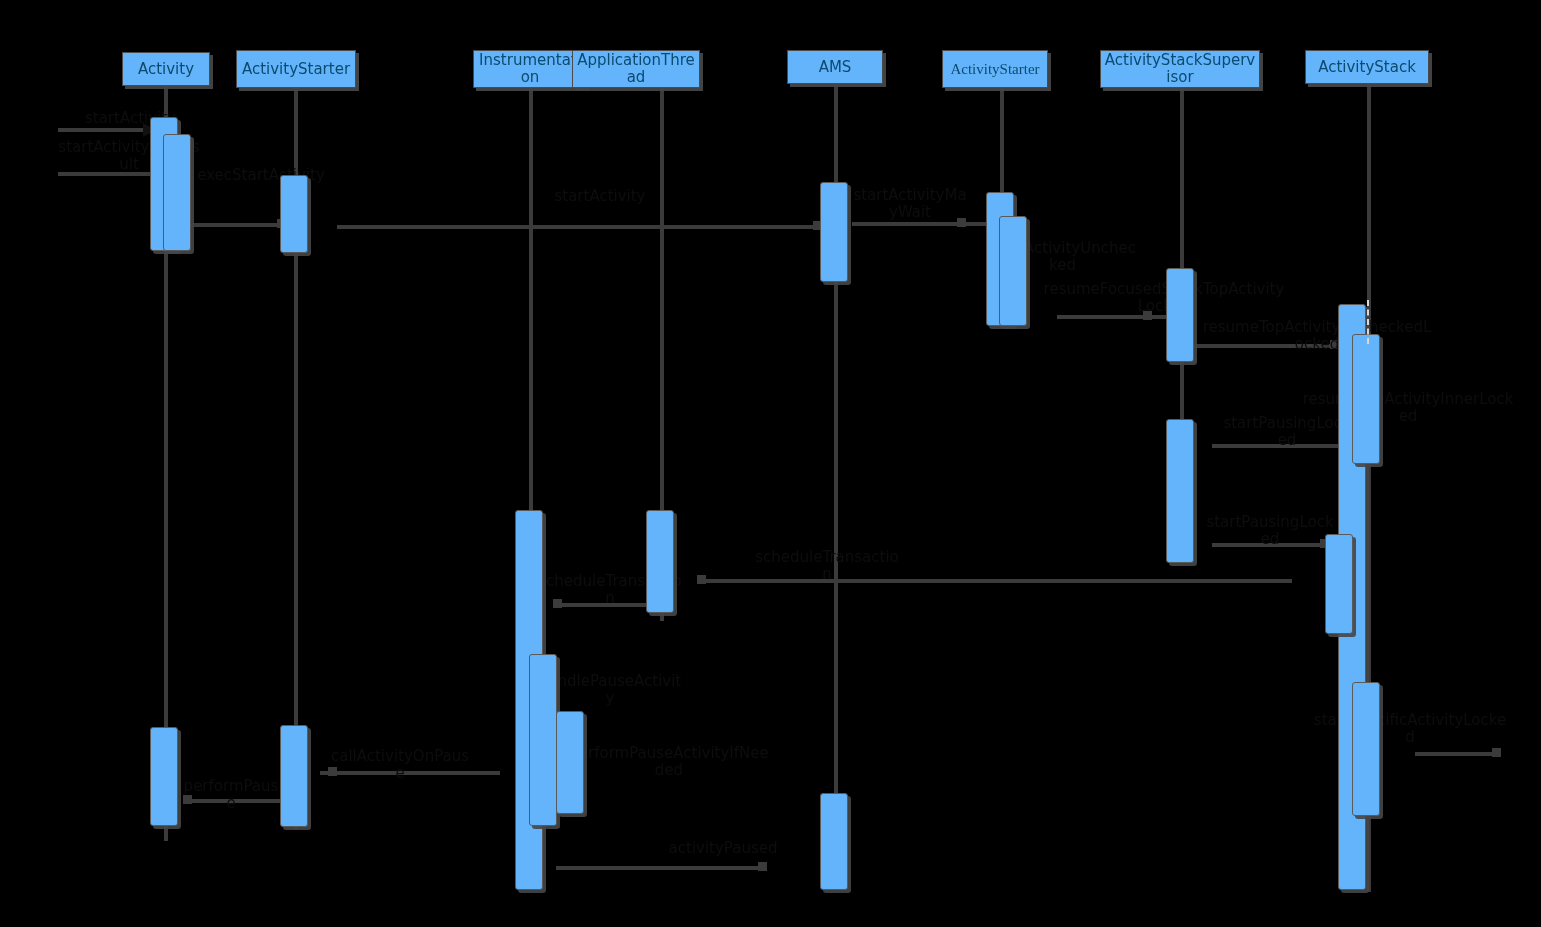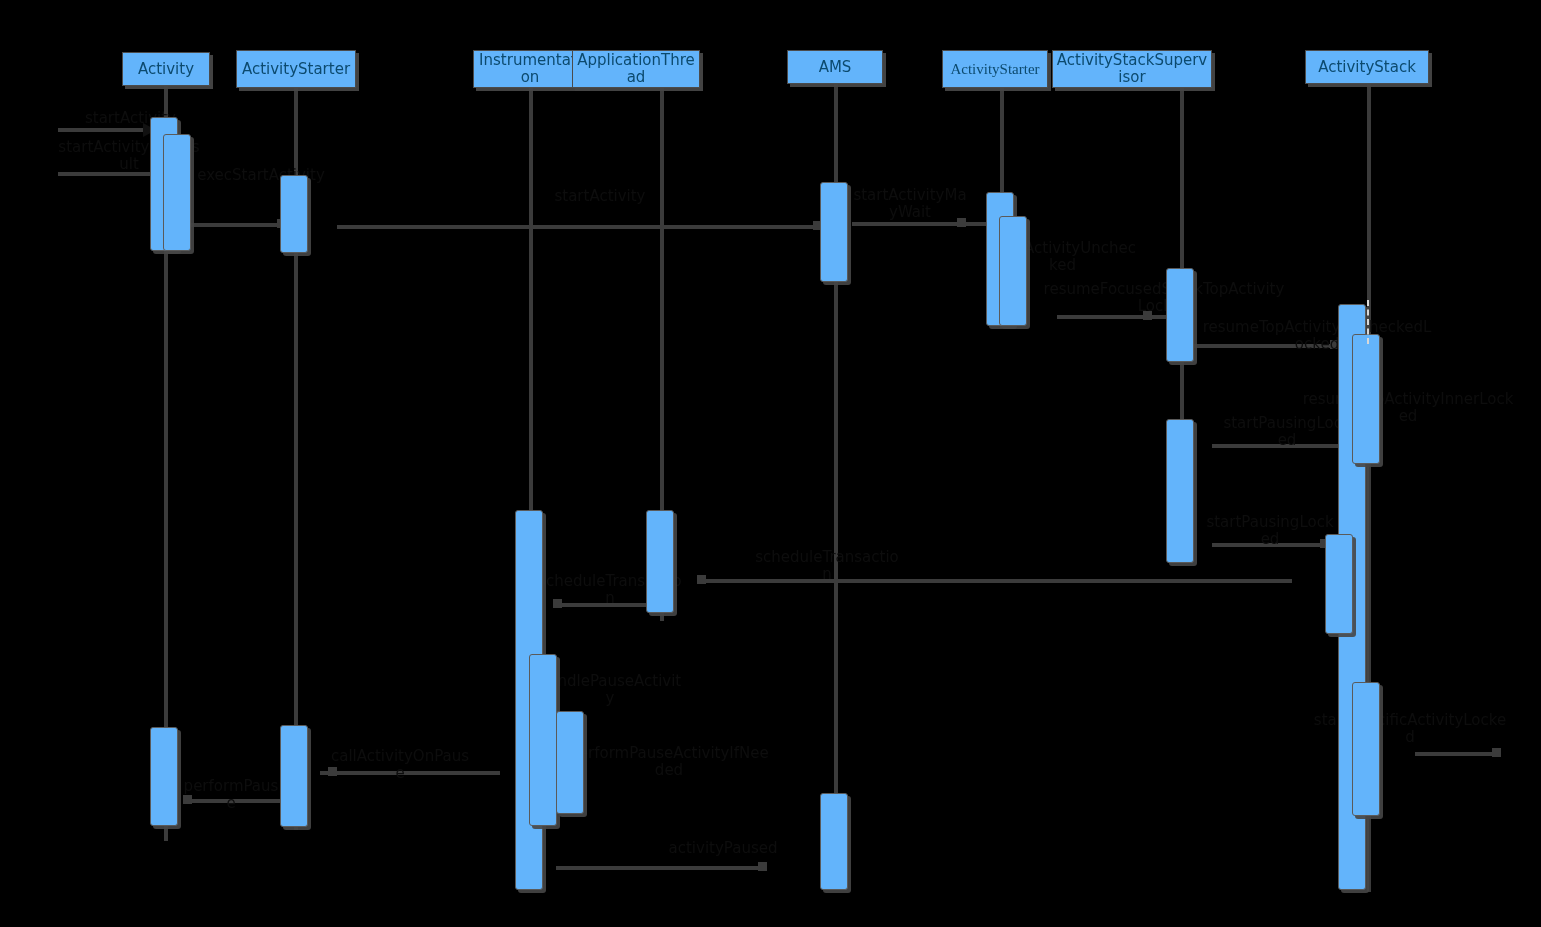--- a/index.html
+++ b/index.html
@@ -115,21 +115,21 @@
   </div>
   <div class="participant" style="left:572px;top:50px;width:128px;height:38px;">
     <span>ApplicationThread</span>
   </div>
   <div class="participant" style="left:787px;top:50px;width:96px;height:34px;">
     <span>AMS</span>
   </div>
   <div class="participant" style="left:942px;top:50px;width:106px;height:38px;font-family:Liberation Serif, serif;">
     <span>ActivityStarter</span>
   </div>
-  <div class="participant" style="left:1052px;top:50px;width:160px;height:38px;">
+  <div class="participant" style="left:1100px;top:50px;width:160px;height:38px;">
     <span>ActivityStackSupervisor</span>
   </div>
   <div class="participant" style="left:1305px;top:50px;width:124px;height:34px;">
     <span>ActivityStack</span>
   </div>
 
   <div class="activation" style="left:150px;top:117px;width:28px;height:134px;"></div>
   <div class="activation" style="left:163px;top:134px;width:28px;height:117px;"></div>
 
   <div class="activation" style="left:280px;top:175px;width:28px;height:78px;"></div>

